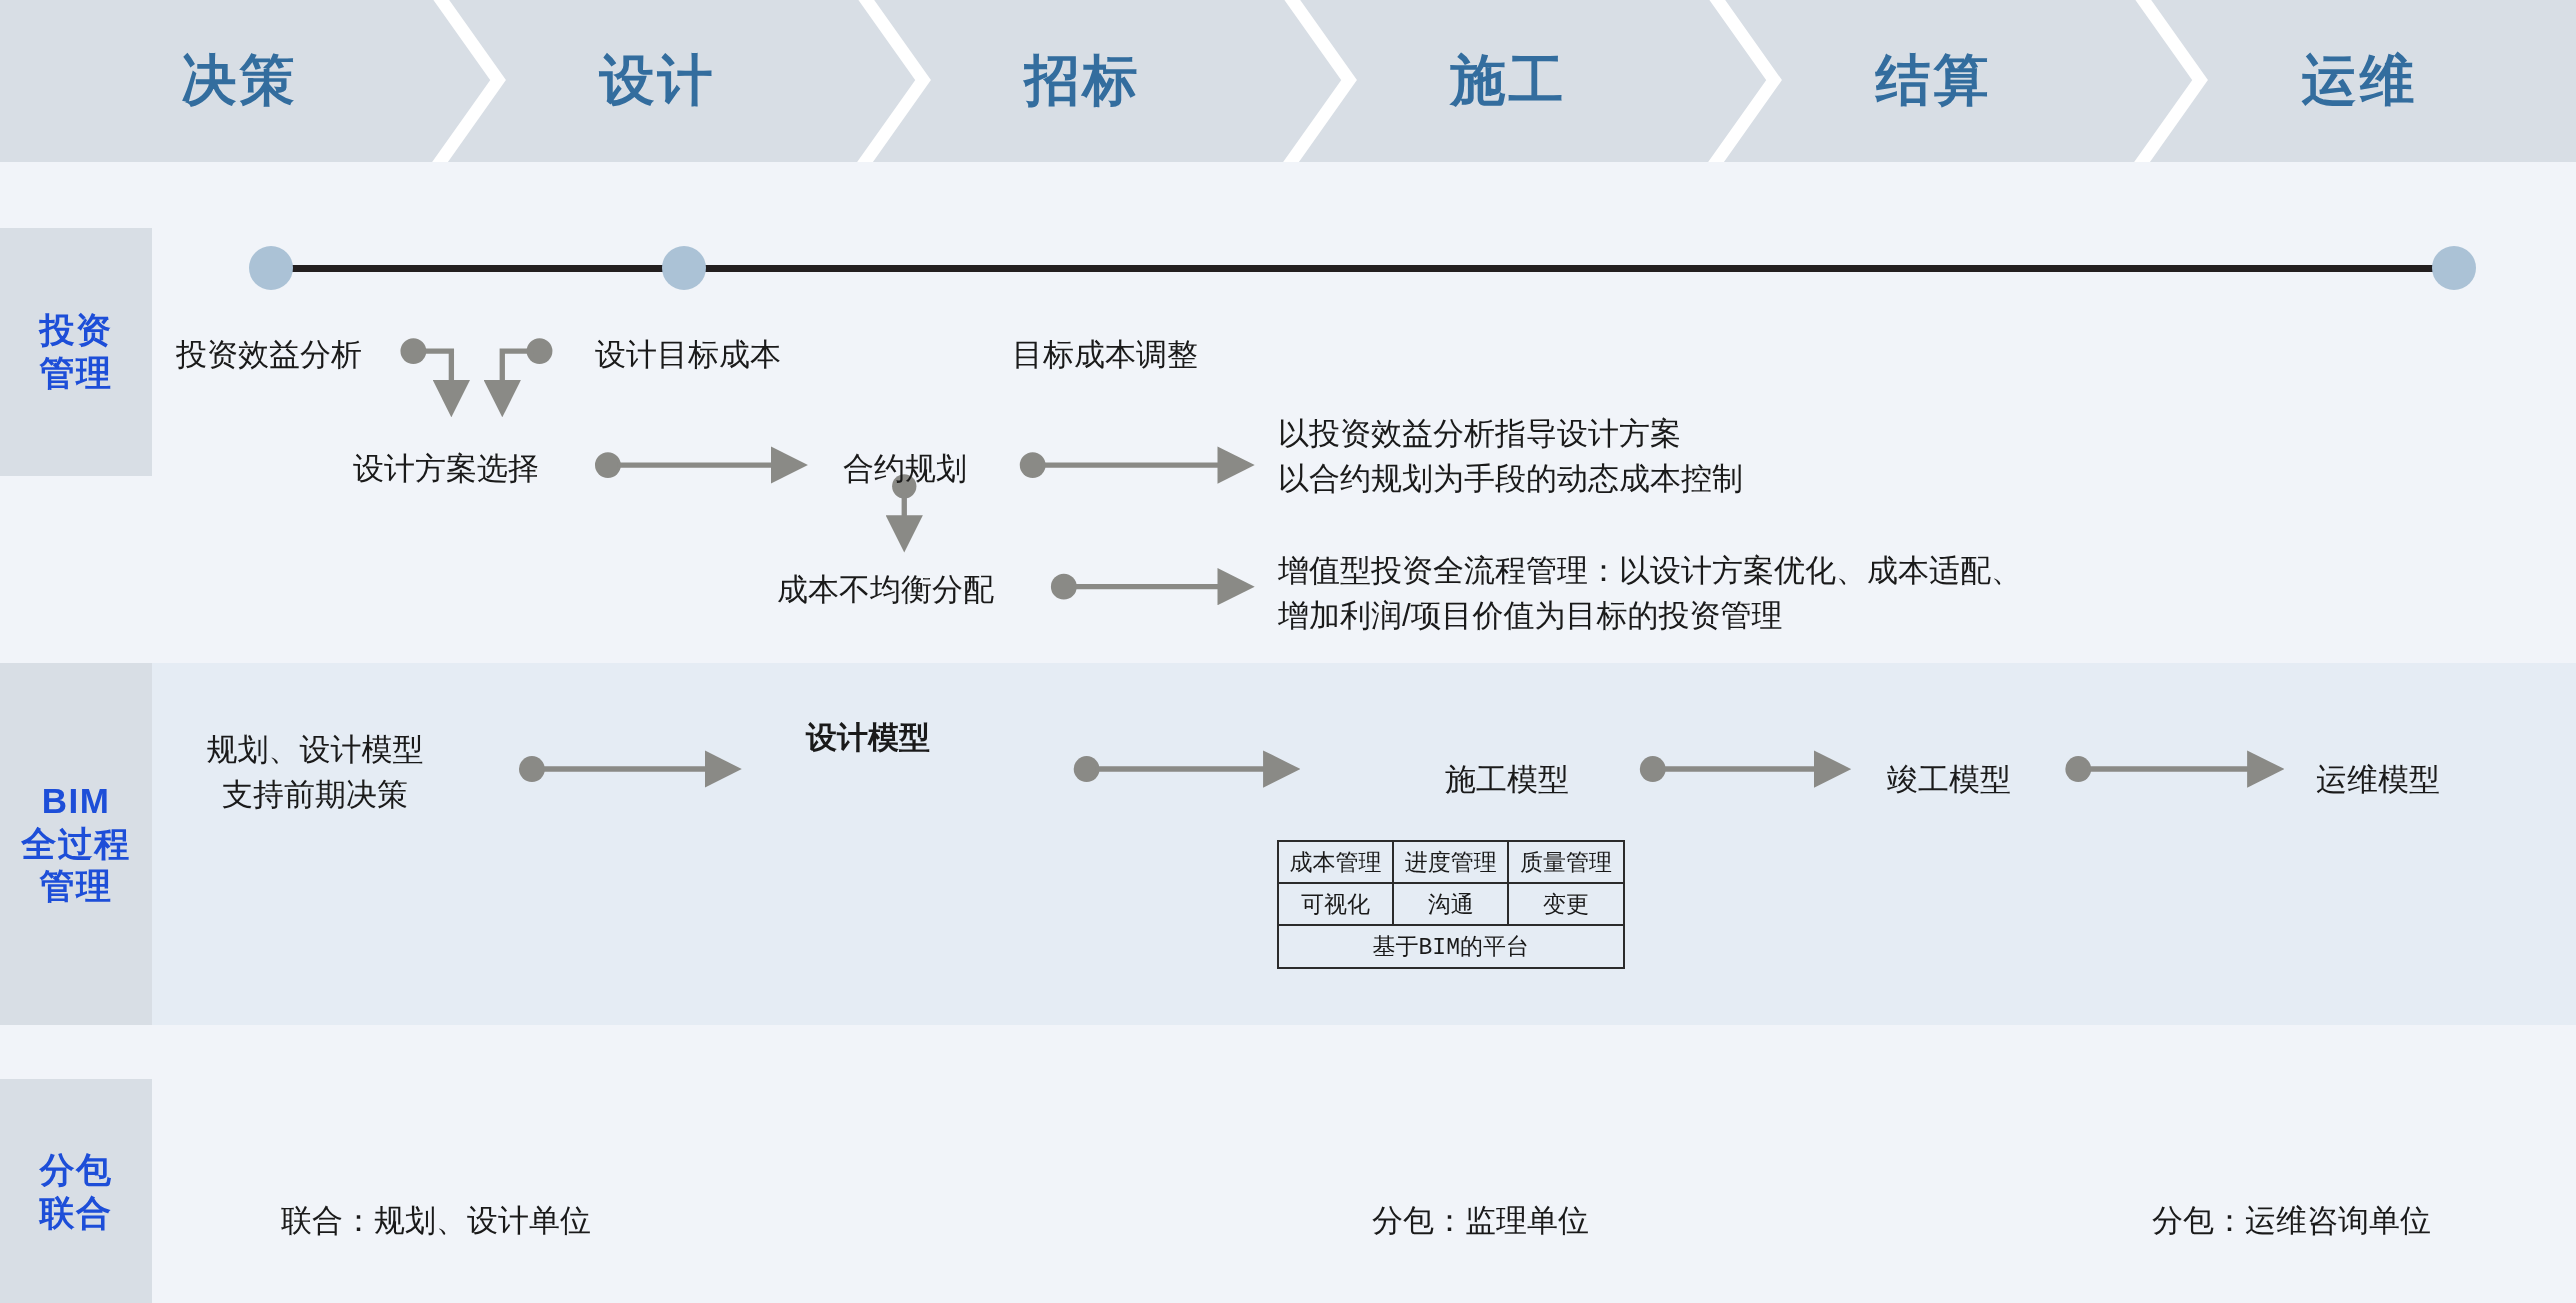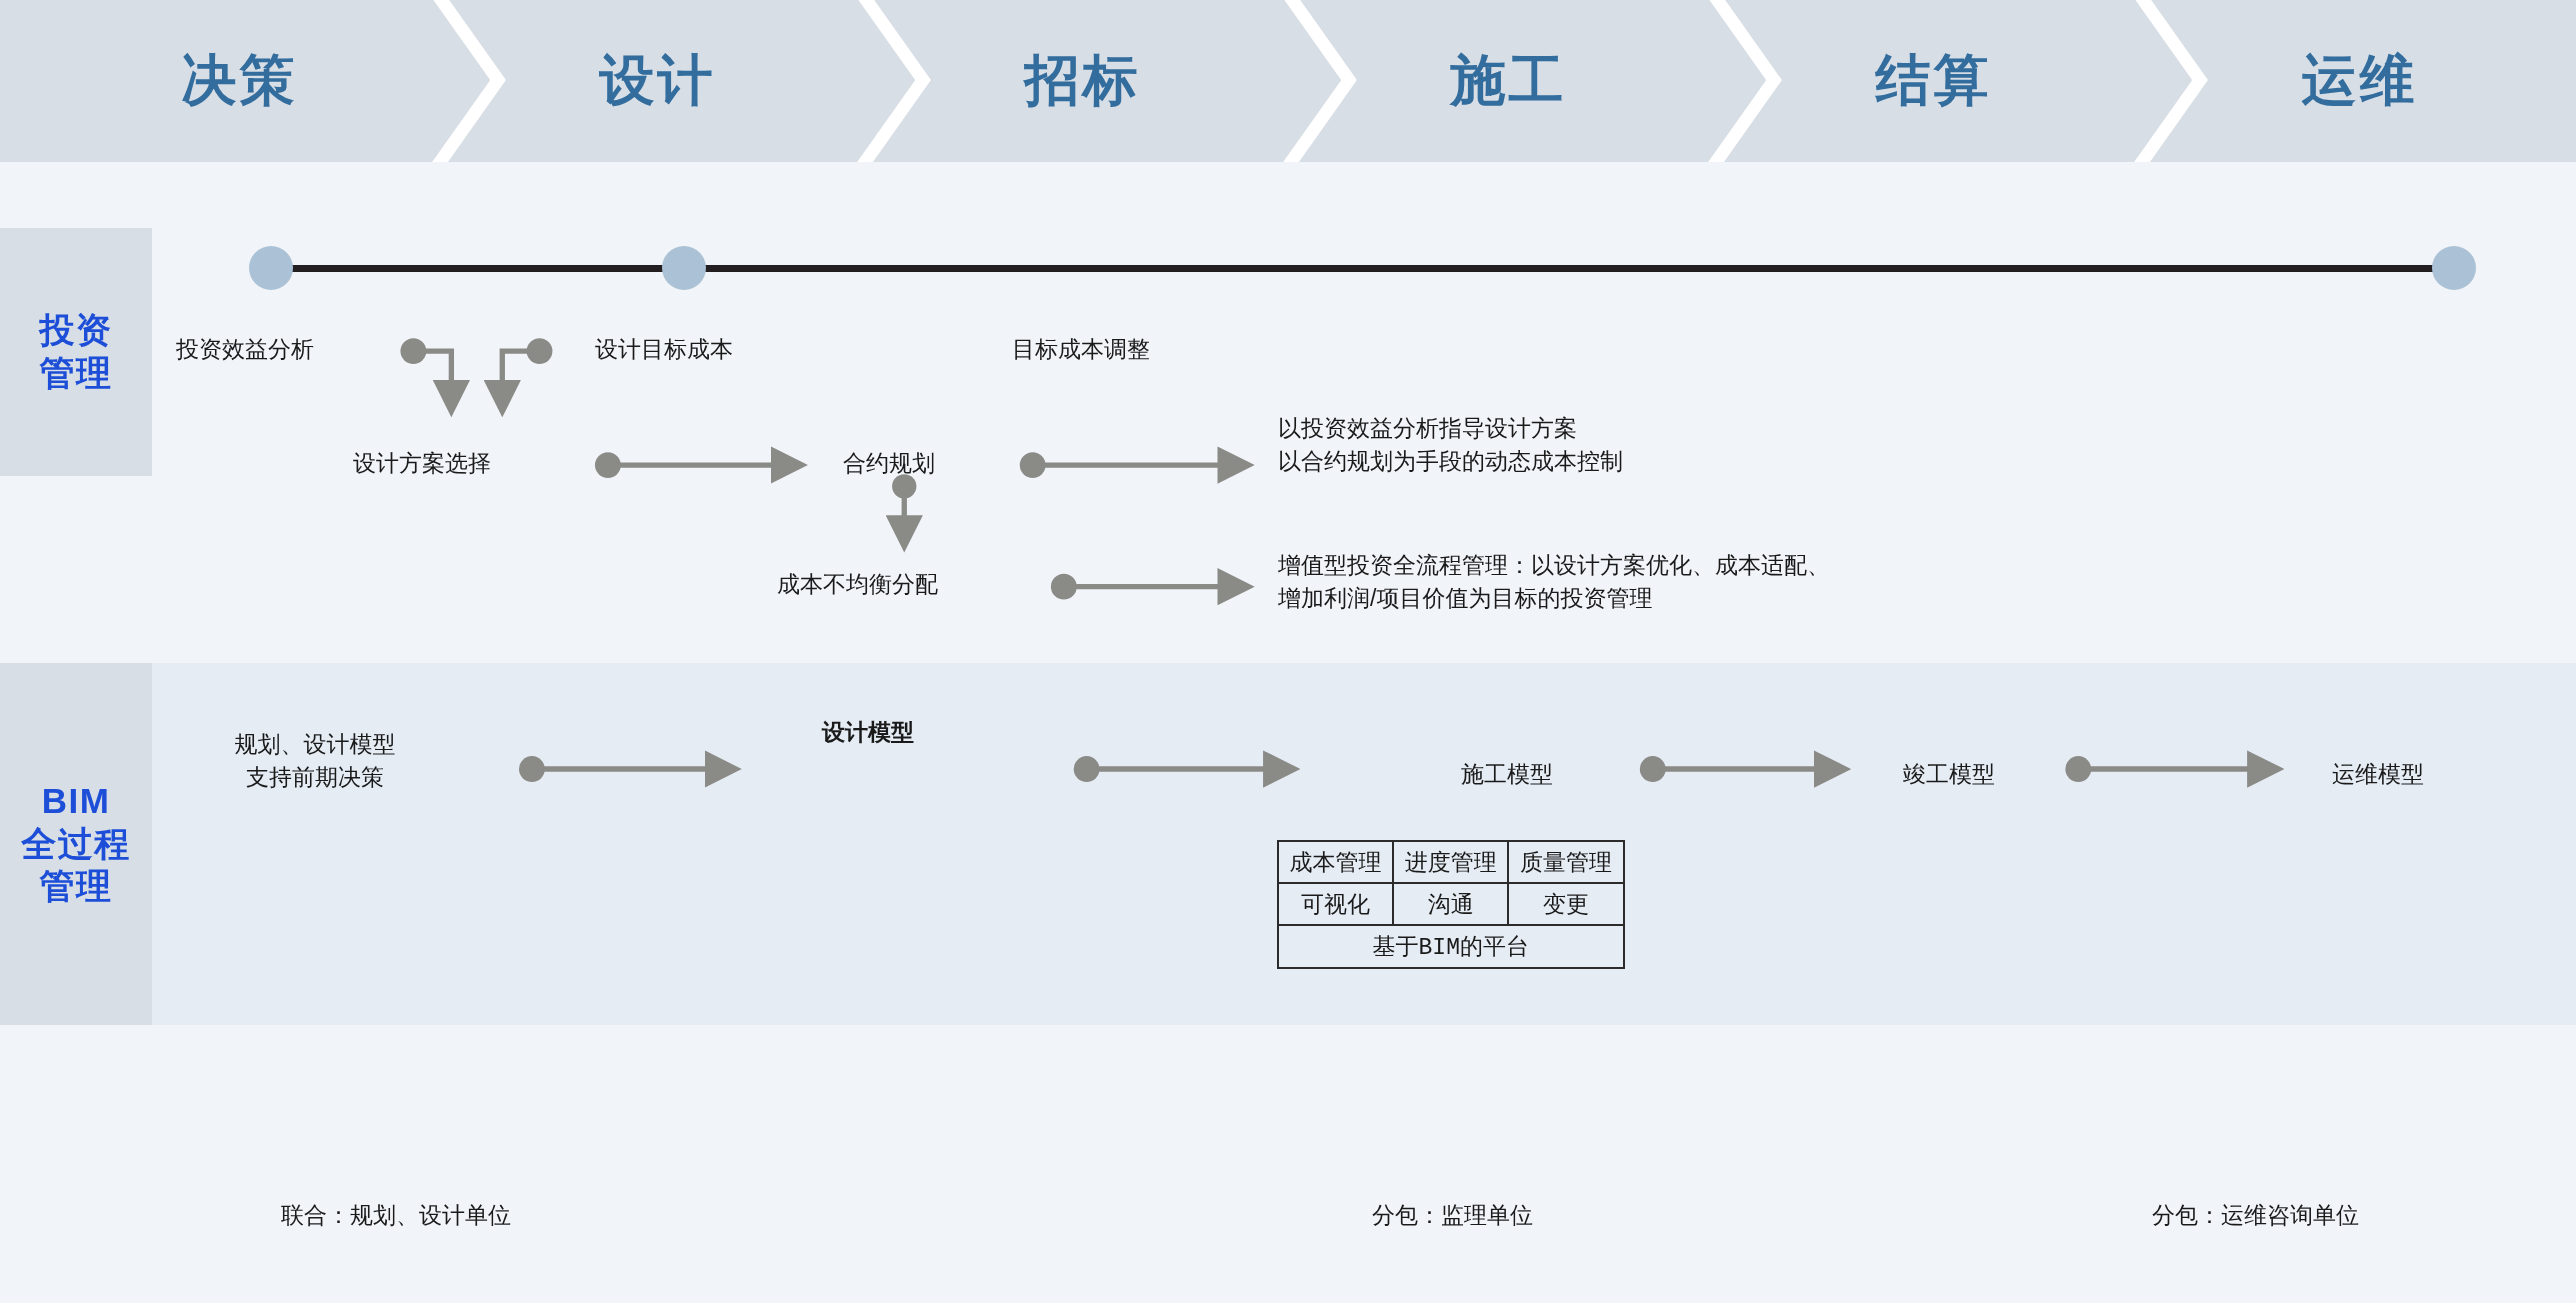--- a/index.html
+++ b/index.html
@@ -20,21 +20,21 @@
 
   
   .row-label{position:absolute;left:0;width:152px;background:#d8dee5;
     display:flex;align-items:center;justify-content:center;text-align:center;
     color:#1d4ed8;font-size:35px;font-weight:bold;line-height:1.22;letter-spacing:1.5px;}
 
   
   .row-band{position:absolute;left:152px;width:2424px;background:#e5ecf4;}
 
   
-  .node{position:absolute;color:#1a1a1a;font-size:23px;line-height:1.45;white-space:nowrap;}
+  .node{position:absolute;color:#1a1a1a;font-size:31px;line-height:1.45;white-space:nowrap;}
   .node.center{transform:translateX(-50%);text-align:center;}
 
   
   .tl-line{position:absolute;background:#231f20;height:6.8px;}
   .tl-dot{position:absolute;background:#abc2d6;border-radius:50%;}
 
   
   .conn{position:absolute;left:0;top:0;width:2576px;height:1304px;pointer-events:none;}
 
   
@@ -92,20 +92,26 @@
   </div>
 
   <div class="row-label" style="top:663px;height:362px;">
     <div>
       <div>BIM</div>
       <div>全过程</div>
       <div>管理</div>
     </div>
   </div>
 
+  <div class="row-label" style="top:1079px;height:225px;">
+    <div>
+      <div>分包</div>
+      <div>联合</div>
+    </div>
+  </div>
 
   <div class="tl-line" style="left:271px;top:265px;width:2183px;"></div>
   <div class="tl-dot" style="left:249px;top:246px;width:44px;height:44px;"></div>
   <div class="tl-dot" style="left:662px;top:246px;width:44px;height:44px;"></div>
   <div class="tl-dot" style="left:2432px;top:246px;width:44px;height:44px;"></div>
 
   <svg class="conn" viewBox="0 0 3390 1716">
     <defs>
       <marker id="ah" markerWidth="7" markerHeight="7" refX="5.4" refY="3.5" orient="auto" markerUnits="strokeWidth">
         <path d="M0,0 L7,3.5 L0,7 z" fill="#8a8a86"></path>

